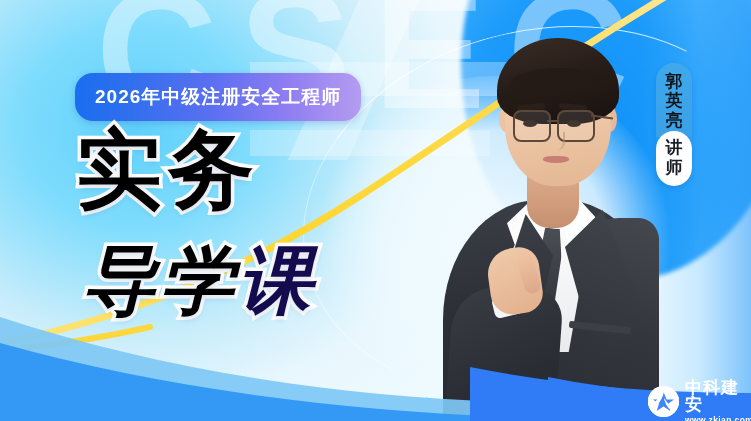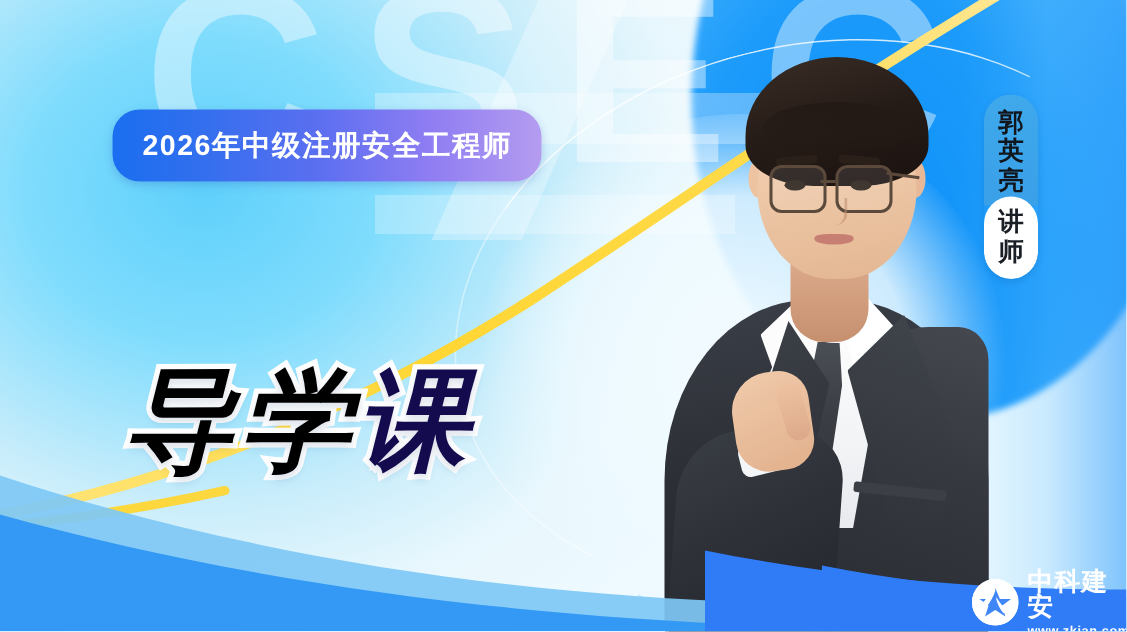--- a/index.html
+++ b/index.html
@@ -575,20 +575,21 @@
     <path d="M 0 36 C 170 92, 360 120, 560 122 C 650 123, 710 118, 751 112 L 751 140 L 0 140 Z" fill="#7ec8f5" opacity="0.92"></path>
     <path d="M 0 62 C 180 112, 380 136, 600 138 C 670 138, 720 136, 751 133 L 751 140 L 0 140 Z" fill="#3399f5"></path>
     <path d="M 470 86 C 560 104, 650 112, 751 112 L 751 140 L 470 140 Z" fill="#2f7cf6"></path>
     <path d="M 548 96 C 620 110, 690 116, 751 117 L 751 140 L 548 140 Z" fill="#2f7cf6"></path>
   </svg>
 
   <div class="top-pill">
     <span>2026年中级注册安全工程师</span>
   </div>
 
+  <div class="title-main">实务</div>
   <div class="title-sub">
     <span>导学</span><span class="accent">课</span>
   </div>
 
   <div class="teacher-pill">
     <div class="tp-name">
       <span>郭</span>
       <span>英</span>
       <span>亮</span>
     </div>

